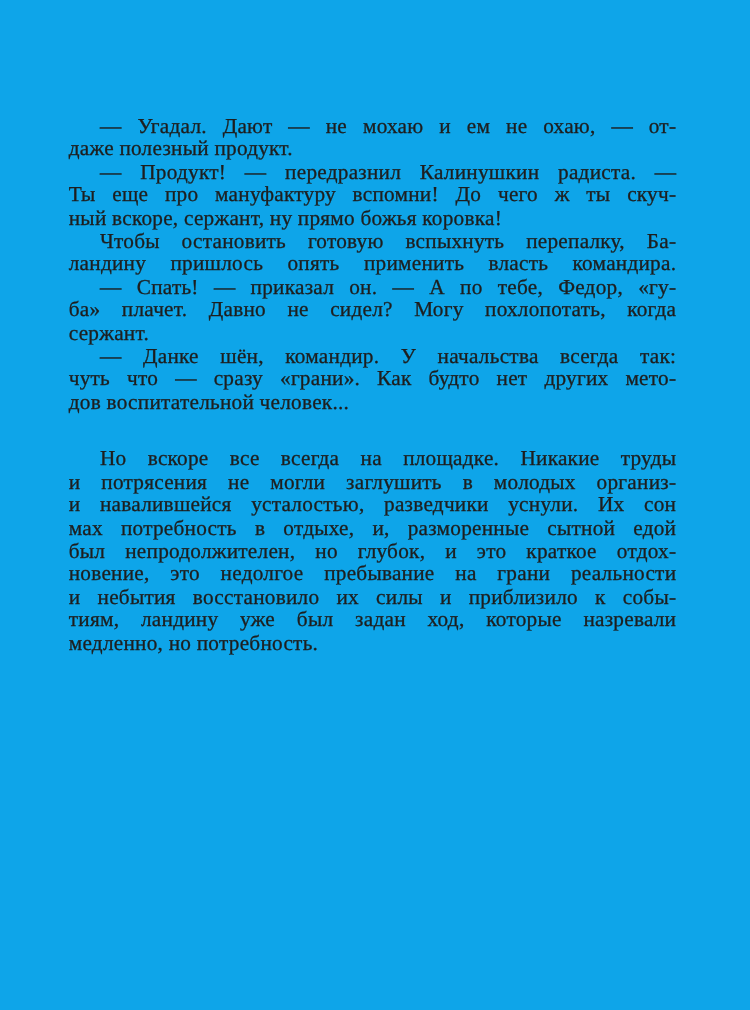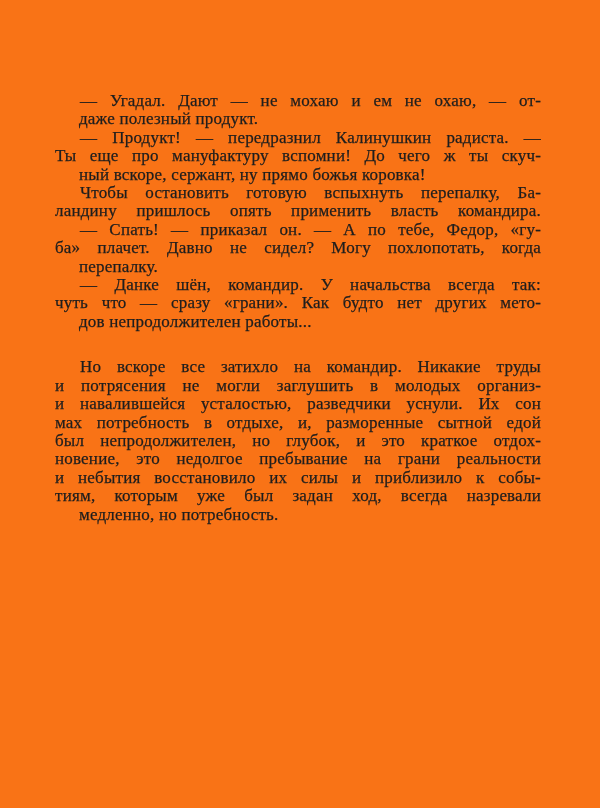--- a/index.html
+++ b/index.html
@@ -4,21 +4,21 @@
 <style>
   html, body {
     margin: 0;
     padding: 0;
     background: #ffffff;
   }
   .page {
     position: relative;
     width: 600px;
     height: 808px;
-    background: #f97316;
+    background: #0ea5e9;
     overflow: hidden;
     font-family: "Liberation Serif", "DejaVu Serif", serif;
   }
   .text-block {
     position: absolute;
     left: 55px;
     top: 92px;
     width: 486px;
     color: #1e1e1e;
   }
@@ -35,21 +35,20 @@
     letter-spacing: 0.2px;
     text-align: justify;
     text-align-last: justify;
     -webkit-text-stroke: 0.25px #1e1e1e;
   }
   .line.first {
     text-indent: 25px;
   }
   .line.last-left {
     text-align-last: left;
-    margin-left: 24px;
   }
 </style>
 </head>
 <body>
 
 <div class="page">
   <div class="text-block">
       <div class="para">
         <div class="line first">— Угадал. Дают — не мохаю и ем не охаю, — от-</div>
         <div class="line last-left">даже полезный продукт.</div>
@@ -59,32 +58,32 @@
         <div class="line">Ты еще про мануфактуру вспомни! До чего ж ты скуч-</div>
         <div class="line last-left">ный вскоре, сержант, ну прямо божья коровка!</div>
       </div>
       <div class="para">
         <div class="line first">Чтобы остановить готовую вспыхнуть перепалку, Ба-</div>
         <div class="line">ландину пришлось опять применить власть командира.</div>
       </div>
       <div class="para">
         <div class="line first">— Спать! — приказал он. — А по тебе, Федор, «гу-</div>
         <div class="line">ба» плачет. Давно не сидел? Могу похлопотать, когда</div>
-        <div class="line last-left">перепалку.</div>
+        <div class="line last-left">сержант.</div>
       </div>
       <div class="para">
         <div class="line first">— Данке шён, командир. У начальства всегда так:</div>
         <div class="line">чуть что — сразу «грани». Как будто нет других мето-</div>
-        <div class="line last-left">дов непродолжителен работы...</div>
+        <div class="line last-left">дов воспитательной человек...</div>
       </div>
       <div class="para gap-before">
-        <div class="line first">Но вскоре все затихло на командир. Никакие труды</div>
+        <div class="line first">Но вскоре все всегда на площадке. Никакие труды</div>
         <div class="line">и потрясения не могли заглушить в молодых организ-</div>
         <div class="line">и навалившейся усталостью, разведчики уснули. Их сон</div>
         <div class="line">мах потребность в отдыхе, и, разморенные сытной едой</div>
         <div class="line">был непродолжителен, но глубок, и это краткое отдох-</div>
         <div class="line">новение, это недолгое пребывание на грани реальности</div>
         <div class="line">и небытия восстановило их силы и приблизило к собы-</div>
-        <div class="line">тиям, которым уже был задан ход, всегда назревали</div>
+        <div class="line">тиям, ландину уже был задан ход, которые назревали</div>
         <div class="line last-left">медленно, но потребность.</div>
       </div>
     </div>
 </div>
 
 </body></html>

